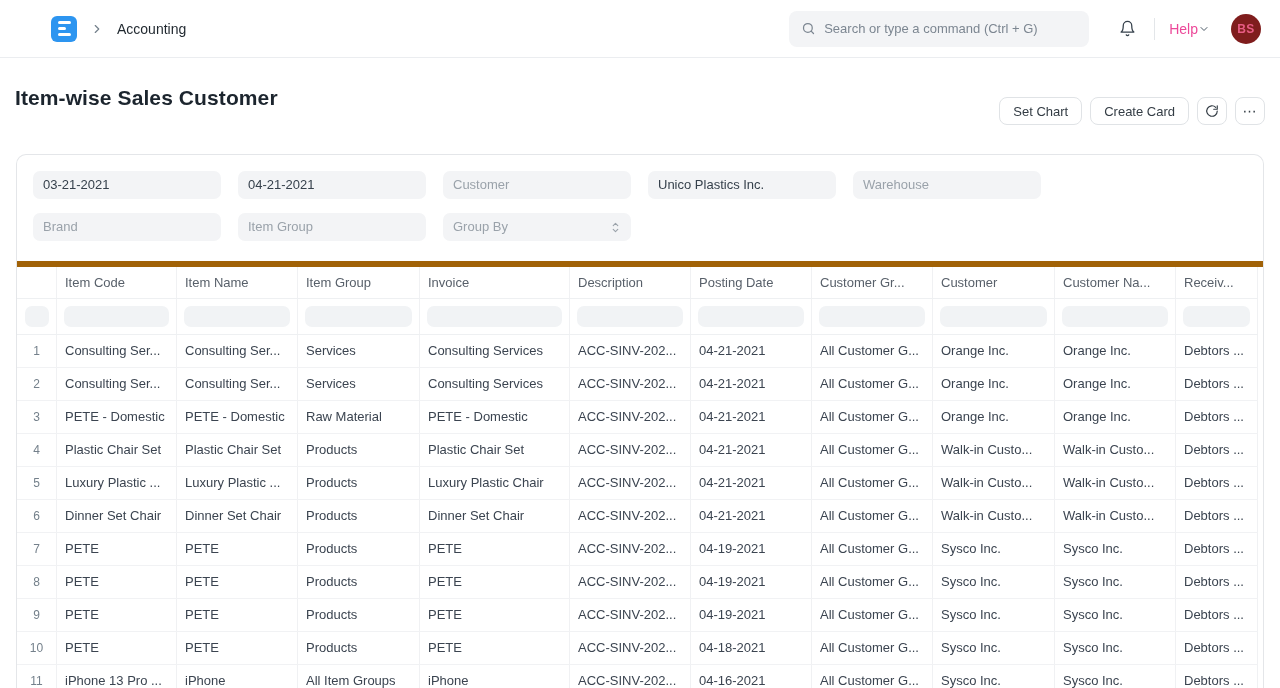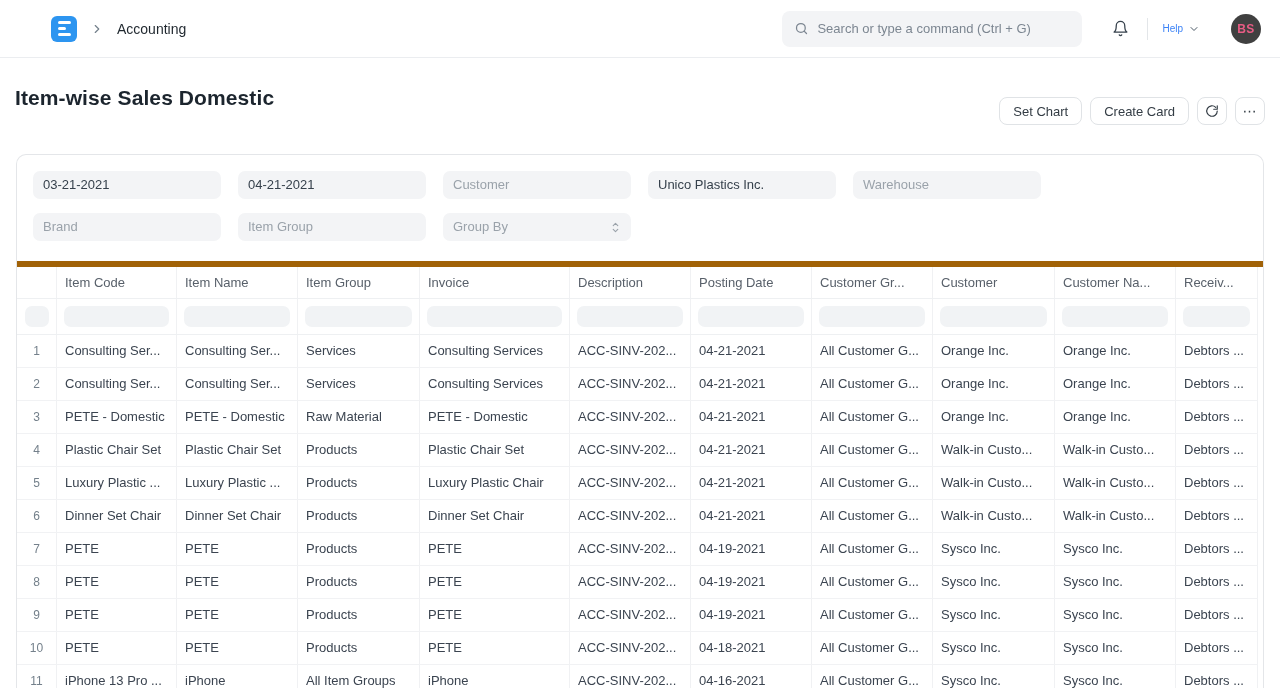--- a/index.html
+++ b/index.html
@@ -18,25 +18,25 @@
   .crumb-sep { display: flex; align-items: center; color: #74808b; }
   .crumb { font-size: 14px; color: #1f272e; font-weight: 500; cursor: pointer; }
 
   .searchbar { margin-left: auto; width: 300px; height: 36px; background: #f3f4f6;
     border-radius: 8px; display: flex; align-items: center; padding: 0 12px; gap: 8px;
     cursor: text; }
   .searchbar .ph { font-size: 13px; color: #7c8691; }
   .nav-right { display: flex; align-items: center; margin-left: 30px; }
   .bellbtn { background: none; border: none; cursor: pointer; display: flex; align-items: center; }
   .vdiv { width: 1px; height: 22px; background: #e3e6e9; margin: 0 14px 0 18px; }
-  .help { display: flex; align-items: center; gap: 5px; font-size: 10px; color: #3b82f6;
+  .help { display: flex; align-items: center; font-size: 14px; color: #ec4899;
     cursor: pointer; margin-right: 21px; }
-  .avatar { width: 30px; height: 30px; border-radius: 50%; background: #404040;
+  .avatar { width: 30px; height: 30px; border-radius: 50%; background: #7f1d1d;
     color: #e85c84; font-size: 12px; font-weight: 600; display: flex; align-items: center;
-    justify-content: center; cursor: pointer; letter-spacing: .3px; margin-left: 10px; }
+    justify-content: center; cursor: pointer; letter-spacing: .3px; }
 
   
   .page-head { height: 80px; display: flex; align-items: center; padding: 0 15px; }
   .page-title { font-size: 21px; font-weight: 700; color: #1c252e; letter-spacing: .1px; }
   .actions { margin-left: auto; display: flex; align-items: center; gap: 8px; margin-top: 26px; }
   .btn { height: 28px; background: #fff; border: 1px solid #e0e3e6; border-radius: 8px;
     font-family: inherit; font-size: 13px; color: #333c44; padding: 0 13px; cursor: pointer;
     display: flex; align-items: center; justify-content: center; }
   .btn.icon { width: 30px; padding: 0; }
   .btn .dots { font-size: 14px; color: #333c44; letter-spacing: 1px; line-height: 1; }
@@ -120,21 +120,21 @@
           </svg>
       </span>
     </div>
     <div class="avatar">
       <span>BS</span>
     </div>
   </div>
 </nav>
 
 <header class="page-head">
-  <h1 class="page-title">Item-wise Sales Domestic</h1>
+  <h1 class="page-title">Item-wise Sales Customer</h1>
   <div class="actions">
     <button class="btn">Set Chart</button>
     <button class="btn">Create Card</button>
     <button class="btn icon">
       <span style="display:flex;">
         <svg width="14" height="14" viewBox="0 0 24 24" fill="none" stroke="#333c44" stroke-width="2" stroke-linecap="round" stroke-linejoin="round">
             <path d="M21 12a9 9 0 1 1-2.64-6.36"></path>
             <polyline points="21 3 21 9 15 9"></polyline>
           </svg>
       </span>

